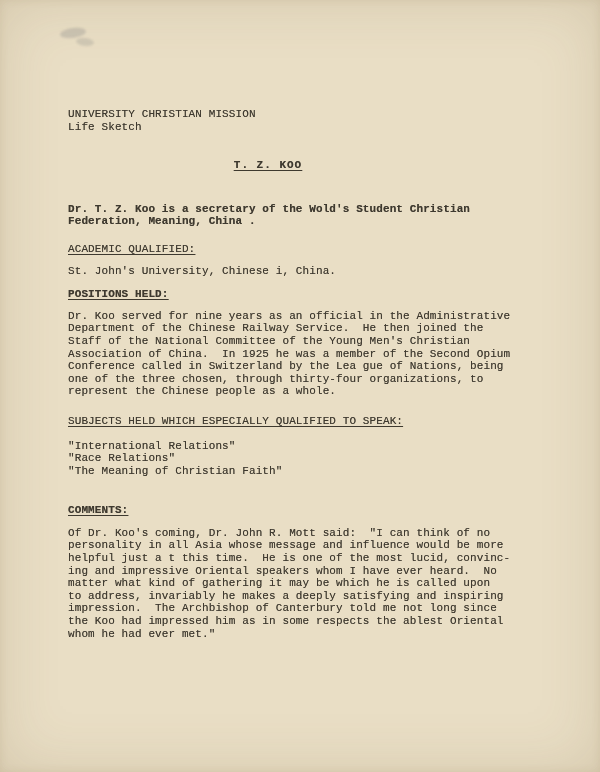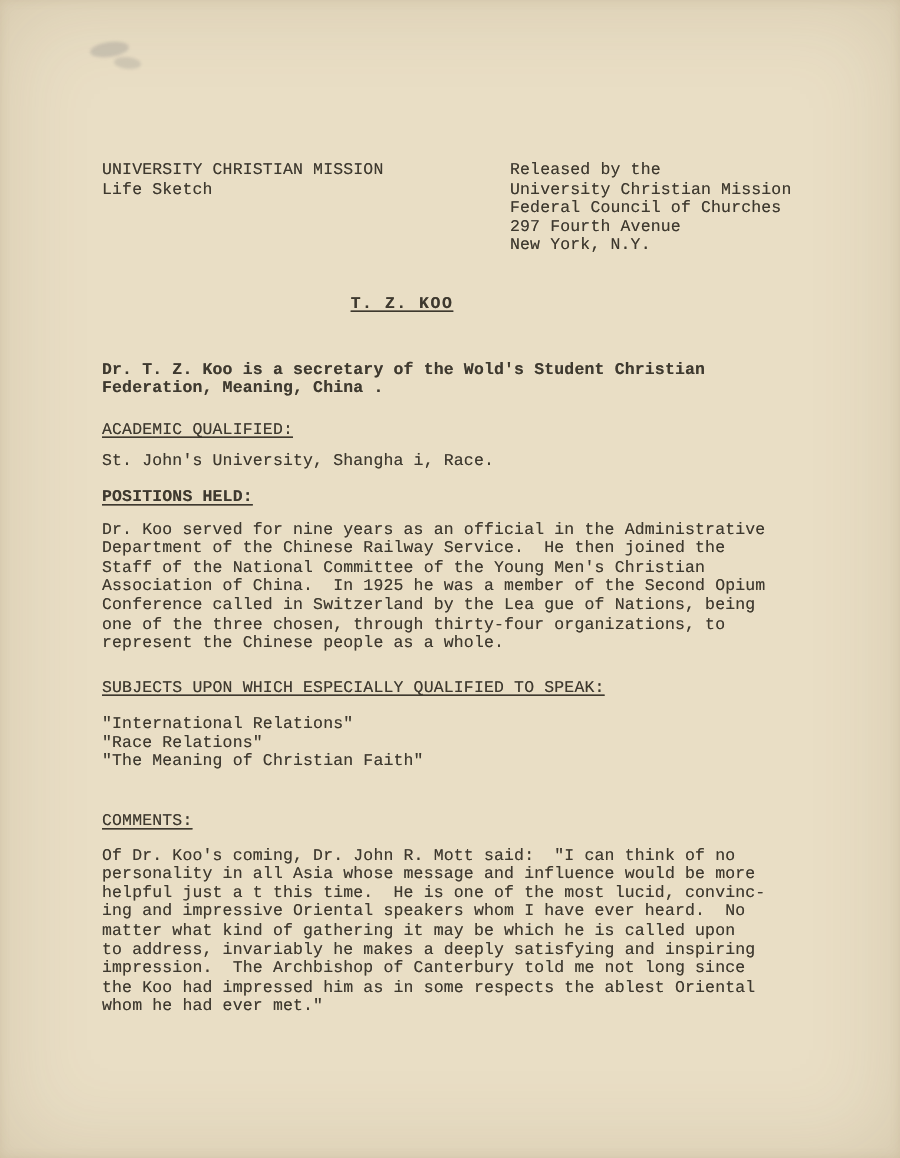--- a/index.html
+++ b/index.html
@@ -76,65 +76,60 @@
     white-space: pre-wrap;
   }
   .section-body {
     margin-top: 9px;
     white-space: pre-wrap;
   }
   .section { margin: 0; }
   .sec-positions .section-heading { margin-top: 11px; font-weight: bold; }
   .sec-subjects .section-heading { margin-top: 17px; }
   .sec-subjects .section-body { margin-top: 12px; }
-  .sec-comments .section-heading { margin-top: 27px; }
+  .sec-comments .section-heading { margin-top: 27px; font-weight: bold; }
   .sec-comments .section-body { margin-top: 10px; }
 </style>
 </head>
 <body>
 
 <div class="paper"></div>
 <div class="smudge a"></div>
 <div class="smudge b"></div>
 
 <div class="doc">
 
   <div class="header-row">
     <div class="header-left">UNIVERSITY CHRISTIAN MISSION
 Life Sketch</div>
-    <div class="header-right">Released by the
-University Christian Mission
-Federal Council of Churches
-297 Fourth Avenue
-New York, N.Y.</div>
   </div>
 
   <div class="title">T. Z. KOO</div>
 
   <div class="intro">Dr. T. Z. Koo is a secretary of the Wold's Student Christian
 Federation, Meaning, China .</div>
 
   <div class="section sec-academic">
     <div class="section-heading">ACADEMIC QUALIFIED:</div>
-    <div class="section-body">St. John's University, Shangha i, Race.</div>
+    <div class="section-body">St. John's University, Chinese i, China.</div>
   </div>
 
   <div class="section sec-positions">
     <div class="section-heading">POSITIONS HELD:</div>
     <div class="section-body">Dr. Koo served for nine years as an official in the Administrative
 Department of the Chinese Railway Service.  He then joined the
 Staff of the National Committee of the Young Men's Christian
 Association of China.  In 1925 he was a member of the Second Opium
 Conference called in Switzerland by the Lea gue of Nations, being
 one of the three chosen, through thirty-four organizations, to
 represent the Chinese people as a whole.</div>
   </div>
 
   <div class="section sec-subjects">
-    <div class="section-heading">SUBJECTS UPON WHICH ESPECIALLY QUALIFIED TO SPEAK:</div>
+    <div class="section-heading">SUBJECTS HELD WHICH ESPECIALLY QUALIFIED TO SPEAK:</div>
     <div class="section-body">"International Relations"
 "Race Relations"
 "The Meaning of Christian Faith"</div>
   </div>
 
   <div class="section sec-comments">
     <div class="section-heading">COMMENTS:</div>
     <div class="section-body">Of Dr. Koo's coming, Dr. John R. Mott said:  "I can think of no
 personality in all Asia whose message and influence would be more
 helpful just a t this time.  He is one of the most lucid, convinc-

